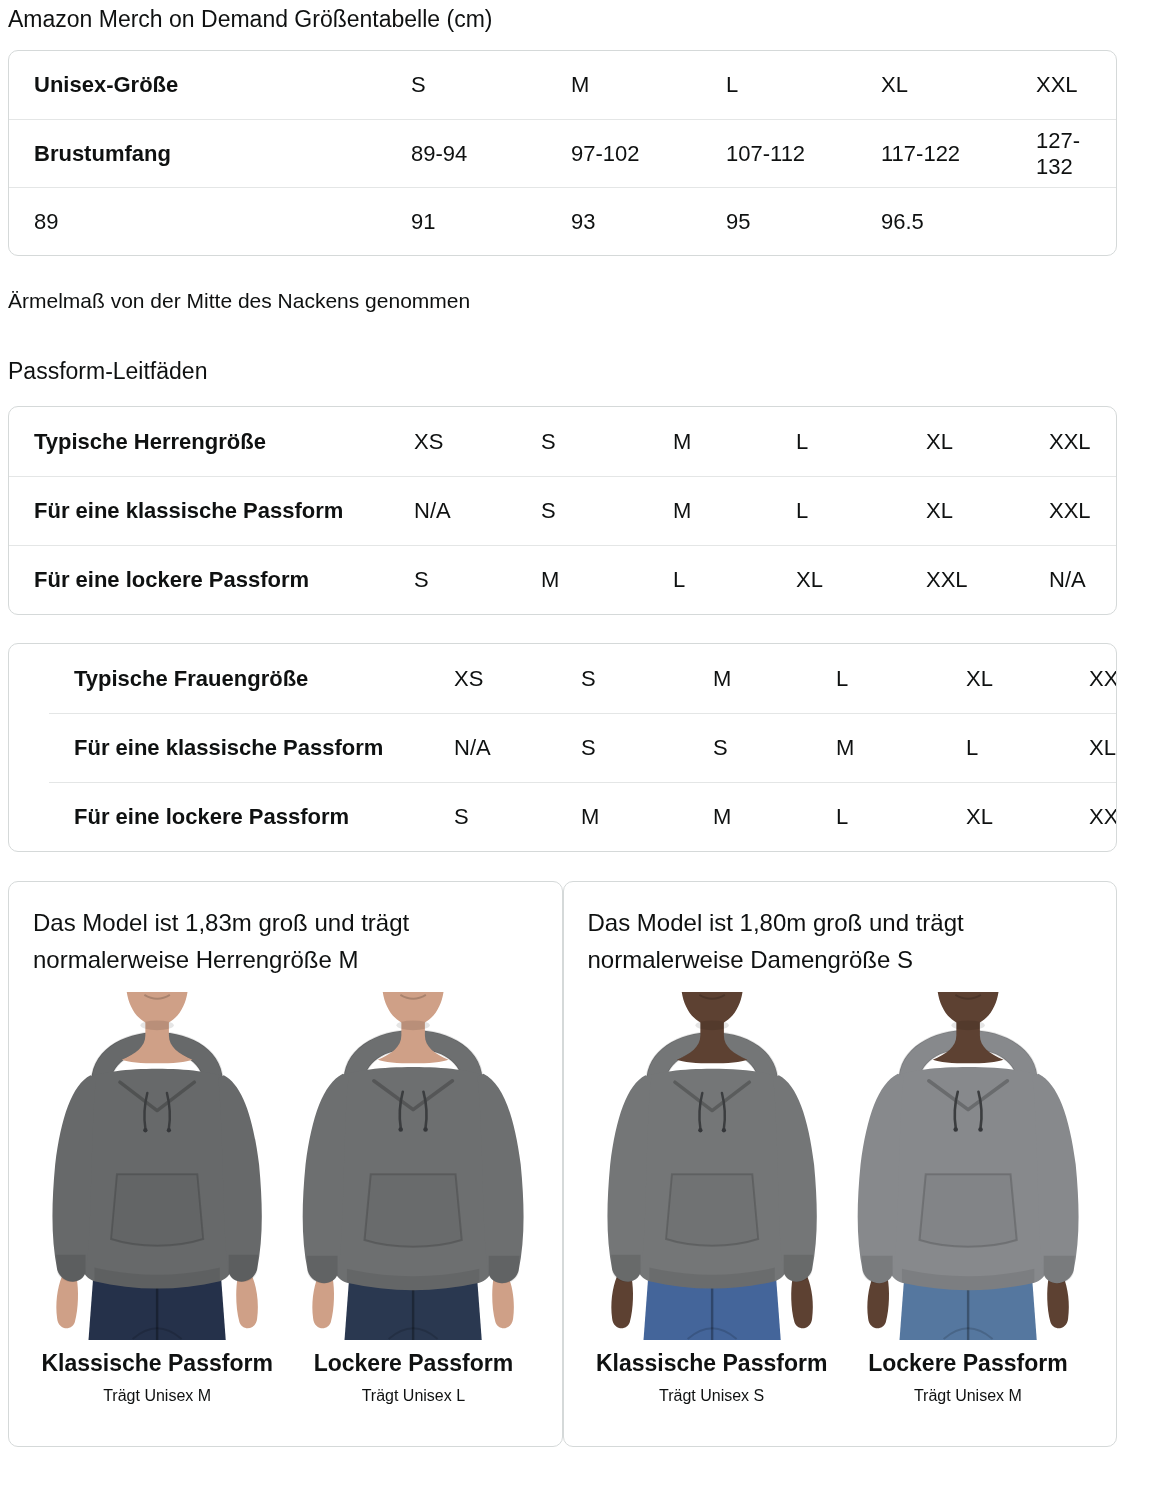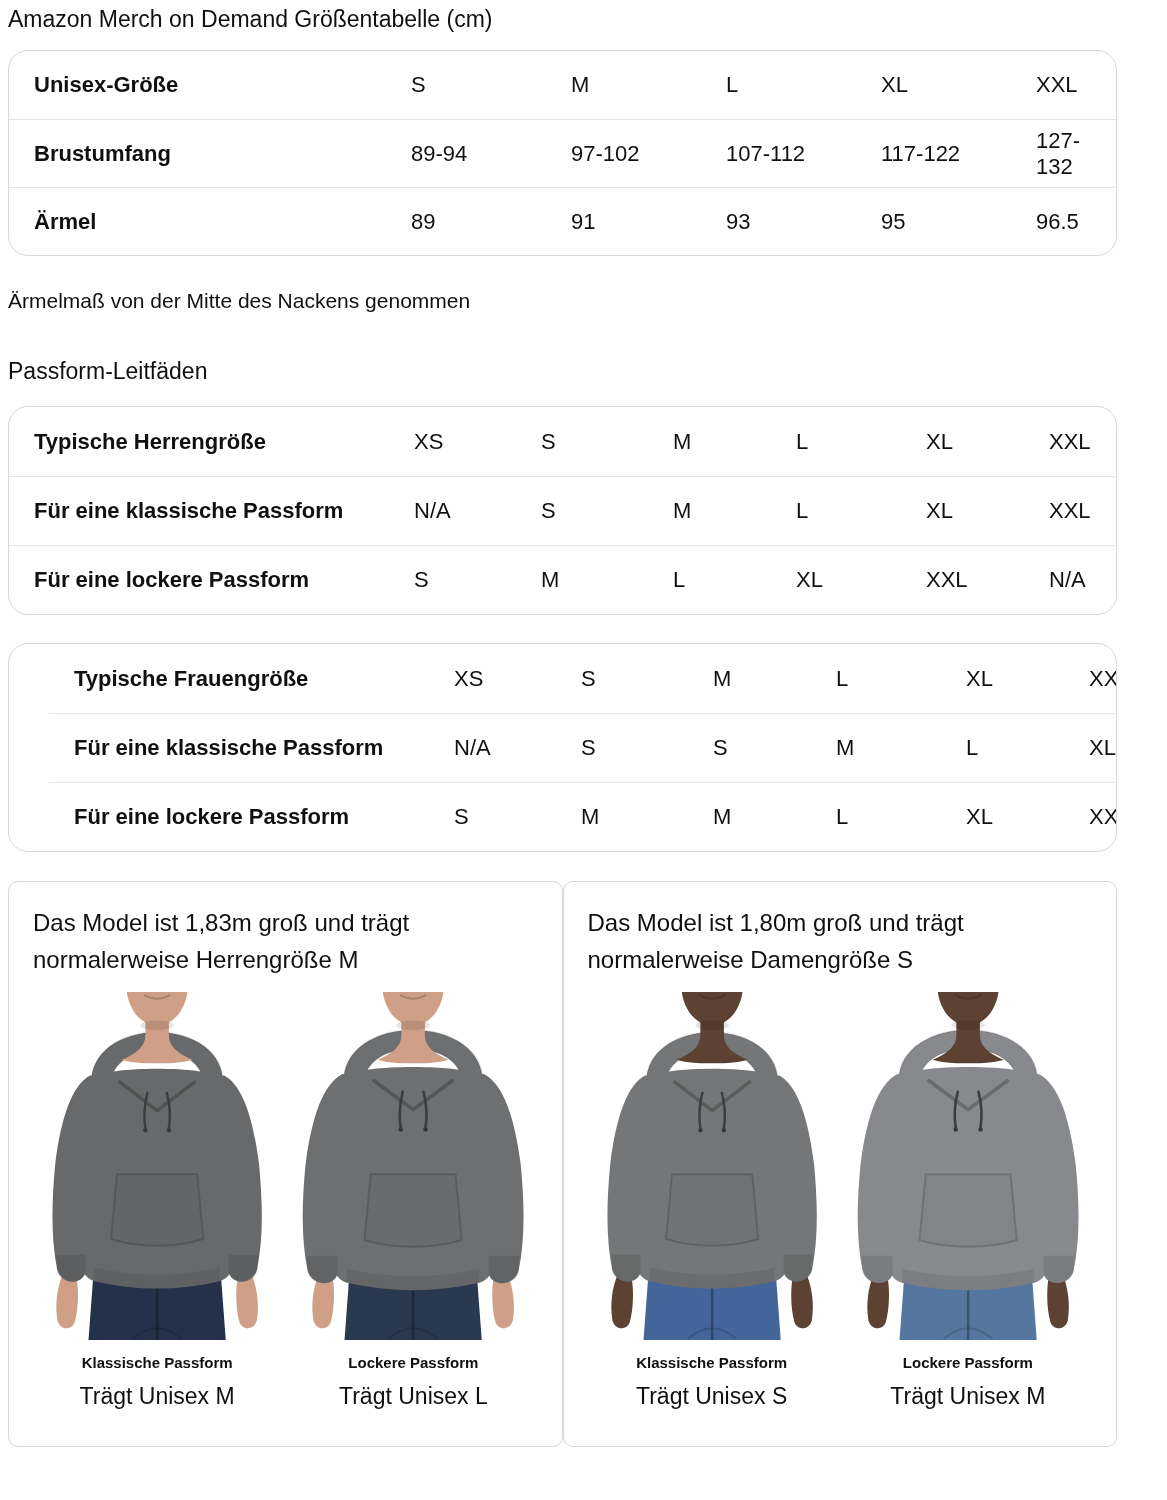--- a/index.html
+++ b/index.html
@@ -13,21 +13,21 @@
 
   .page-title {
     font-size: 23px;
     font-weight: 400;
     line-height: 30px;
     margin-bottom: 14px;
   }
 
   .table-card {
     border: 1px solid #d5d9d9;
-    border-radius: 20px;
+    border-radius: 10px;
     background: #ffffff;
     overflow: hidden;
   }
   .trow {
     display: grid;
     align-items: center;
     height: 68px;
     padding-left: 25px;
     font-size: 22px;
   }
@@ -76,27 +76,27 @@
     gap: 8px;
   }
   .figure { flex: 1; text-align: center; }
   .model-svg {
     display: block;
     width: 100%;
     height: 348px;
   }
   .figure-caption {
     margin-top: 8px;
-    font-size: 15px;
+    font-size: 23px;
     font-weight: 700;
     line-height: 30px;
   }
   .figure-subcaption {
     margin-top: 4px;
-    font-size: 23px;
+    font-size: 16px;
     font-weight: 400;
     line-height: 28px;
   }
   
   svg.loose .scale-g {
     transform: translate(125px,190px) scale(1.055,1.015) translate(-125px,-190px);
   }
 </style>
 </head>
 <body>
@@ -152,21 +152,20 @@
     </div>
     <div class="trow">
       <span class="lbl">Brustumfang</span>
       <span class="val">89-94</span>
       <span class="val">97-102</span>
       <span class="val">107-112</span>
       <span class="val">117-122</span>
       <span class="val">127-132</span>
     </div>
     <div class="trow">
-      <span class="lbl">Ärmel</span>
       <span class="val">89</span>
       <span class="val">91</span>
       <span class="val">93</span>
       <span class="val">95</span>
       <span class="val">96.5</span>
     </div>
   </section>
 
   <p class="note">Ärmelmaß von der Mitte des Nackens genommen</p>
 

